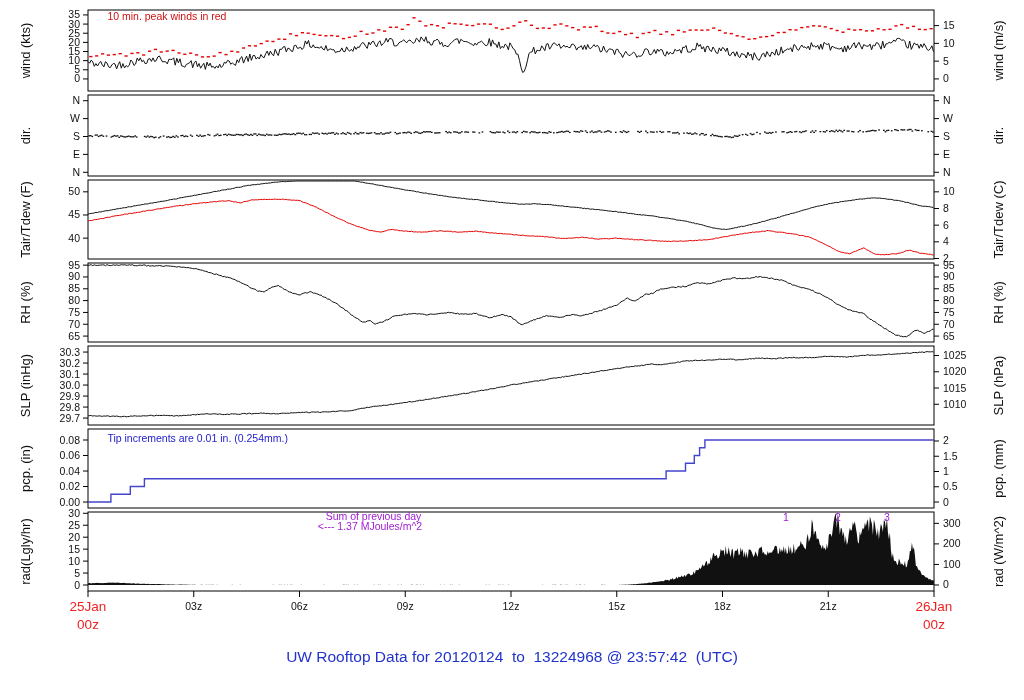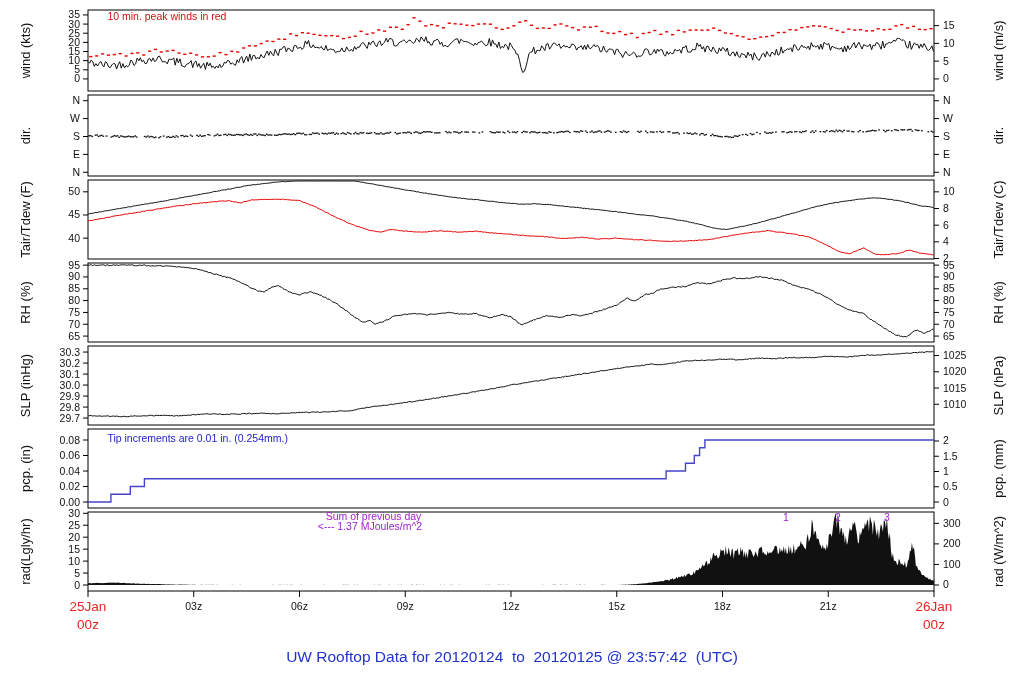--- a/index.html
+++ b/index.html
@@ -786,14 +786,14 @@
         <text x="511" y="610" text-anchor="middle" font-size="10.5" fill="#111111">12z</text>
         <text x="616.75" y="610" text-anchor="middle" font-size="10.5" fill="#111111">15z</text>
         <text x="722.5" y="610" text-anchor="middle" font-size="10.5" fill="#111111">18z</text>
         <text x="828.25" y="610" text-anchor="middle" font-size="10.5" fill="#111111">21z</text>
         <text x="88" y="611" text-anchor="middle" font-size="13.5" fill="#ee2222">25Jan</text>
         <text x="88" y="629" text-anchor="middle" font-size="13.5" fill="#ee2222">00z</text>
         <text x="934" y="611" text-anchor="middle" font-size="13.5" fill="#ee2222">26Jan</text>
         <text x="934" y="629" text-anchor="middle" font-size="13.5" fill="#ee2222">00z</text>
       </g>
     </svg>
-  <div class="footer-title">UW Rooftop Data for 20120124  to  20120125 @ 23:57:42  (UTC)</div>
+  <div class="footer-title">UW Rooftop Data for 20120124  to  13224968 @ 23:57:42  (UTC)</div>
 </div>
 
 </body></html>

